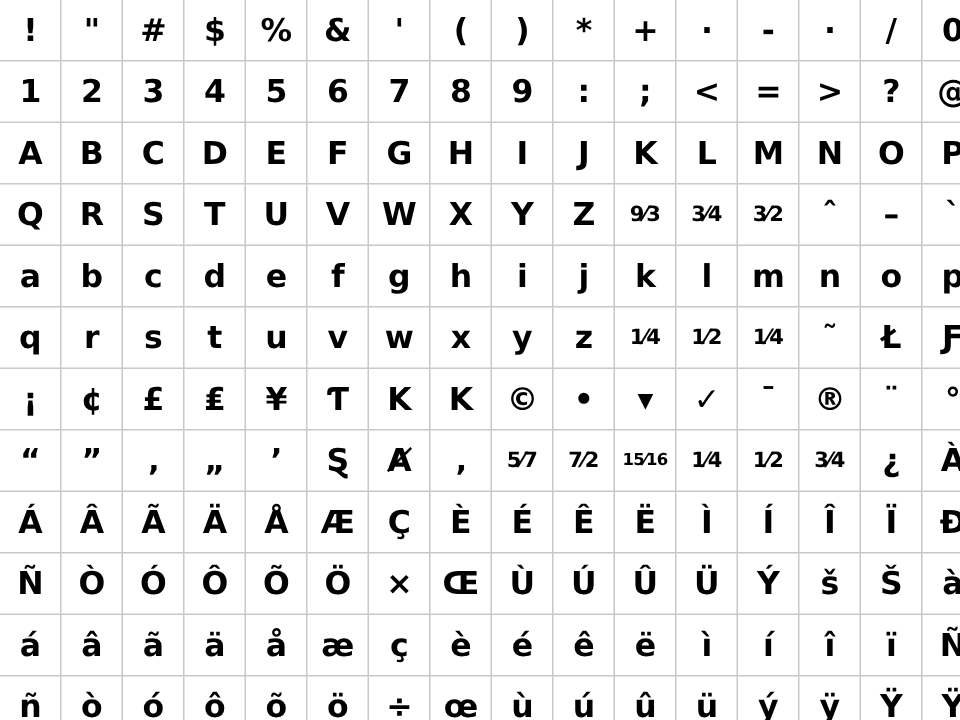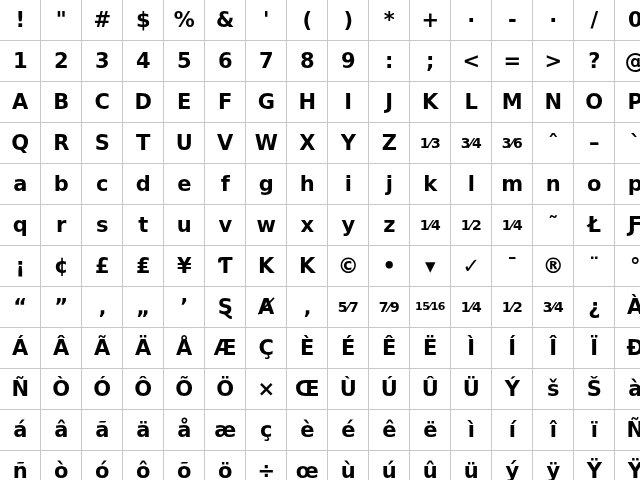--- a/index.html
+++ b/index.html
@@ -117,23 +117,23 @@
         <td>Q</td>
         <td>R</td>
         <td>S</td>
         <td>T</td>
         <td>U</td>
         <td>V</td>
         <td>W</td>
         <td>X</td>
         <td>Y</td>
         <td>Z</td>
-        <td class="small">1⁄3</td>
+        <td class="small">9⁄3</td>
         <td class="small">3⁄4</td>
-        <td class="small">3⁄6</td>
+        <td class="small">3⁄2</td>
         <td>ˆ</td>
         <td>–</td>
         <td>`</td>
       </tr>
       <tr>
         <td>a</td>
         <td>b</td>
         <td>c</td>
         <td>d</td>
         <td>e</td>
@@ -188,21 +188,21 @@
       <tr>
         <td>“</td>
         <td>”</td>
         <td>‚</td>
         <td>„</td>
         <td>’</td>
         <td>Ȿ</td>
         <td>Ⱥ</td>
         <td>‚</td>
         <td class="small">5⁄7</td>
-        <td class="small">7⁄9</td>
+        <td class="small">7⁄2</td>
         <td class="tiny">15⁄16</td>
         <td class="small">1⁄4</td>
         <td class="small">1⁄2</td>
         <td class="small">3⁄4</td>
         <td>¿</td>
         <td>À</td>
       </tr>
       <tr>
         <td>Á</td>
         <td>Â</td>

